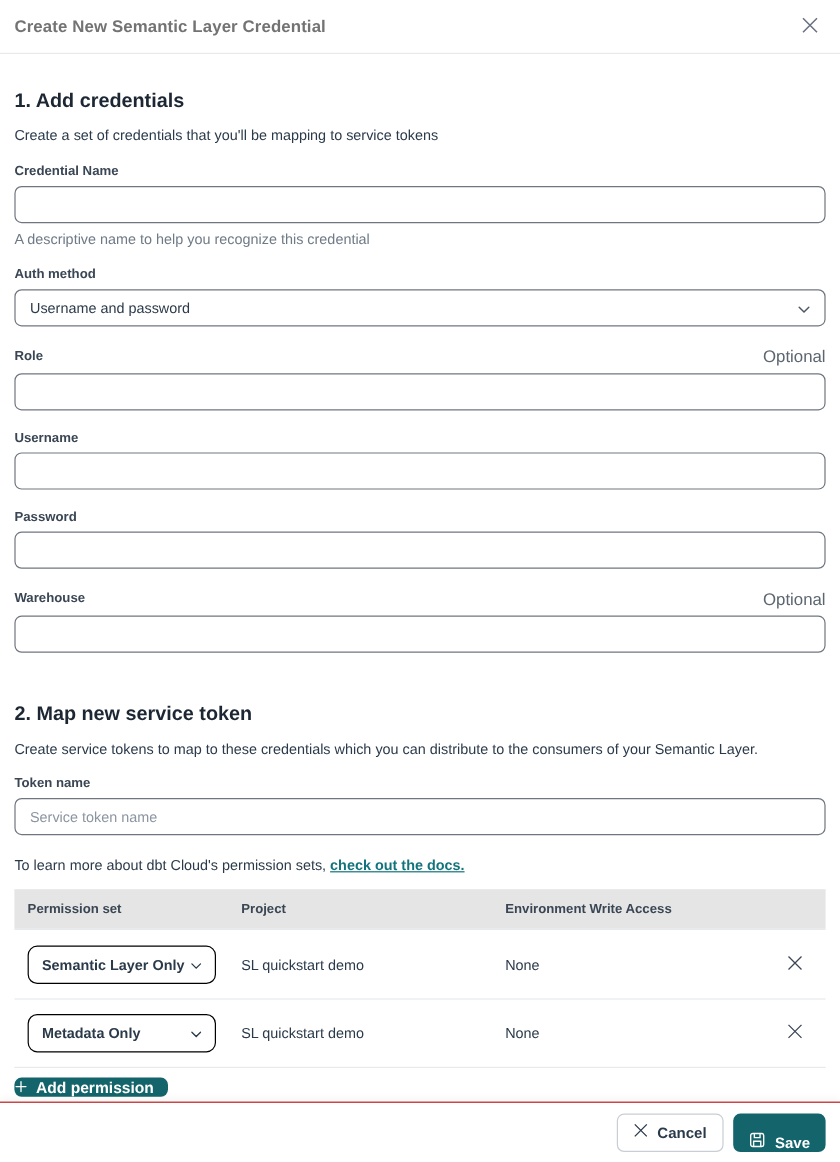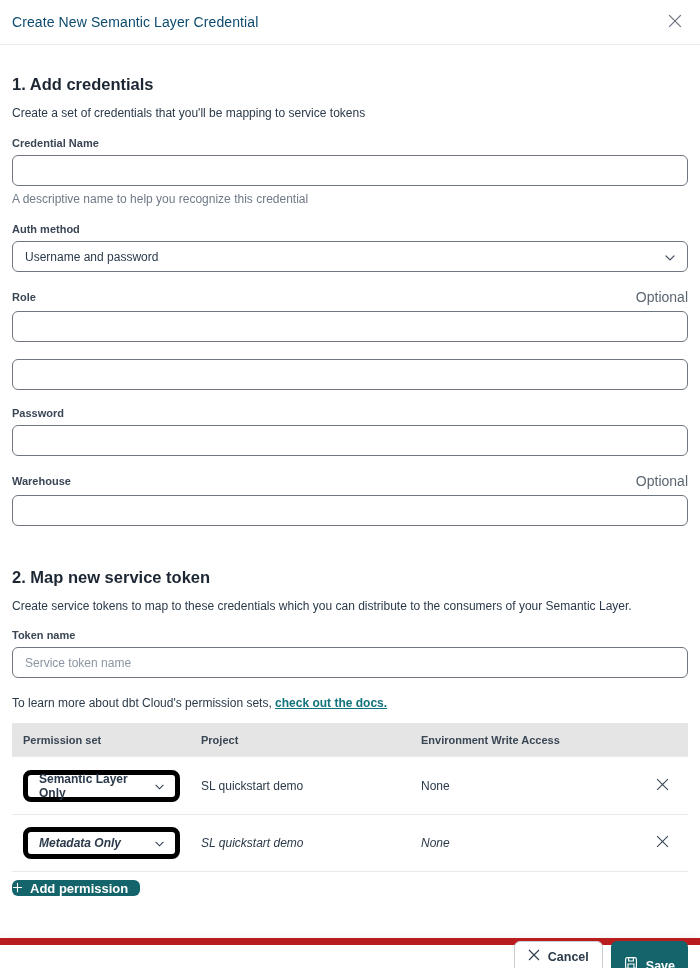--- a/index.html
+++ b/index.html
@@ -3,21 +3,21 @@
 <meta charset="utf-8">
 <style>
   * { margin:0; padding:0; box-sizing:border-box; }
   html,body { background:#ffffff; }
   body { font-family:"Liberation Sans", sans-serif; color:#2b3a4a; }
   .modal { position:relative; width:700px; height:968px; background:#fff; overflow:hidden; }
 
   
   .modal-header { height:45px; display:flex; align-items:center; justify-content:space-between;
     padding:0 14px 0 12px; border-bottom:1px solid #e7e9ec; }
-  .modal-title { font-size:14px; font-weight:400; color:#0c4a6e; letter-spacing:.1px; }
+  .modal-title { font-size:14px; font-weight:700; color:#737373; letter-spacing:.1px; }
   .close-btn { background:none; border:none; cursor:pointer; color:#6b7280; display:flex; padding:4px; }
 
   
   .modal-body { padding:0 12px; }
   h2.section-heading { font-size:16.5px; font-weight:700; color:#1c2733; margin-top:30px; }
   h2.section-heading.second { margin-top:42px; }
   p.section-desc { font-size:12px; color:#2b3a4a; margin-top:12px; }
 
   .field-group { margin-top:17px; }
   .label-row { display:flex; justify-content:space-between; align-items:center; }
@@ -36,34 +36,34 @@
   .docs-line { font-size:12px; color:#2b3a4a; margin-top:18px; }
   .docs-link { color:#12737c; font-weight:600; text-decoration:underline; cursor:pointer; }
 
   
   .perm-table { margin-top:13px; }
   .perm-head, .perm-row { display:grid; grid-template-columns:178px 220px 1fr 36px; align-items:center; padding-left:11px; }
   .perm-head { background:#e5e5e5; height:33px; }
   .perm-head .col-label { font-size:11px; font-weight:700; color:#3a4654; }
   .perm-row { height:58px; border-top:1px solid #e7e9ec; }
   .perm-row:first-of-type { border-top:none; }
-  .perm-table .bottom-line { border-bottom:1px solid #e7e9ec;font-style:italic; }
-  .perm-select { width:157px; height:32px; border:5px solid #000000; border-radius:8px; background:#fff;
+  .perm-table .bottom-line { border-bottom:1px solid #e7e9ec; }
+  .perm-select { width:157px; height:32px; border:1px solid #000000; border-radius:8px; background:#fff;
     display:flex; align-items:center; justify-content:space-between; padding:0 11px; cursor:pointer; }
   .perm-select span { font-size:12px; font-weight:700; color:#2b3a4a; }
   .perm-cell { font-size:12px; color:#2b3a4a; }
   .row-remove { background:none; border:none; cursor:pointer; color:#3a4654; display:flex; padding:4px; justify-self:start; }
 
   .add-perm-btn { margin-top:8px; height:16px; display:inline-flex; align-items:center; gap:7px;
     background:#14646b; color:#fff; border:none; border-radius:6px; padding:0 12px 0 0;
     font-family:"Liberation Sans", sans-serif; font-size:13px; font-weight:700; cursor:pointer; }
 
   
-  .modal-footer { position:absolute; left:0; right:0; bottom:0; height:30px; background:#fff;
-    border-top:7px solid #b91c1c; box-shadow:0 -3px 6px rgba(0,0,0,0.04);
+  .modal-footer { position:absolute; left:0; right:0; bottom:0; height:50px; background:#fff;
+    border-top:1px solid #b91c1c; box-shadow:0 -3px 6px rgba(0,0,0,0.04);
     display:flex; align-items:center; justify-content:flex-end; gap:8px; padding:0 12px; }
   .cancel-btn { height:32px; display:inline-flex; align-items:center; gap:8px; background:#fff;
     border:1px solid #c9ced4; border-radius:6px; padding:0 13px; font-family:"Liberation Sans", sans-serif;
     font-size:12.5px; font-weight:600; color:#2b3a4a; cursor:pointer; }
   .save-btn { height:32px; display:inline-flex; align-items:flex-end; gap:8px; background:#14646b;
     border:none; border-radius:6px; padding:0 13px; font-family:"Liberation Sans", sans-serif;
     font-size:12.5px; font-weight:700; color:#ffffff; cursor:pointer; }
 </style>
 </head>
 <body>
@@ -110,20 +110,23 @@
 
     <div class="field-group">
       <div class="label-row">
         <label class="field-label">Role</label>
         <span class="optional-tag">Optional</span>
       </div>
       <input class="text-input" type="text" value="" style="">
     </div>
 
     <div class="field-group">
+      <div class="label-row">
+        <label class="field-label">Username</label>
+      </div>
       <input class="text-input" type="text" value="" style="">
     </div>
 
     <div class="field-group">
       <div class="label-row">
         <label class="field-label">Password</label>
       </div>
       <input class="text-input" type="password" value="" style="">
     </div>
 

